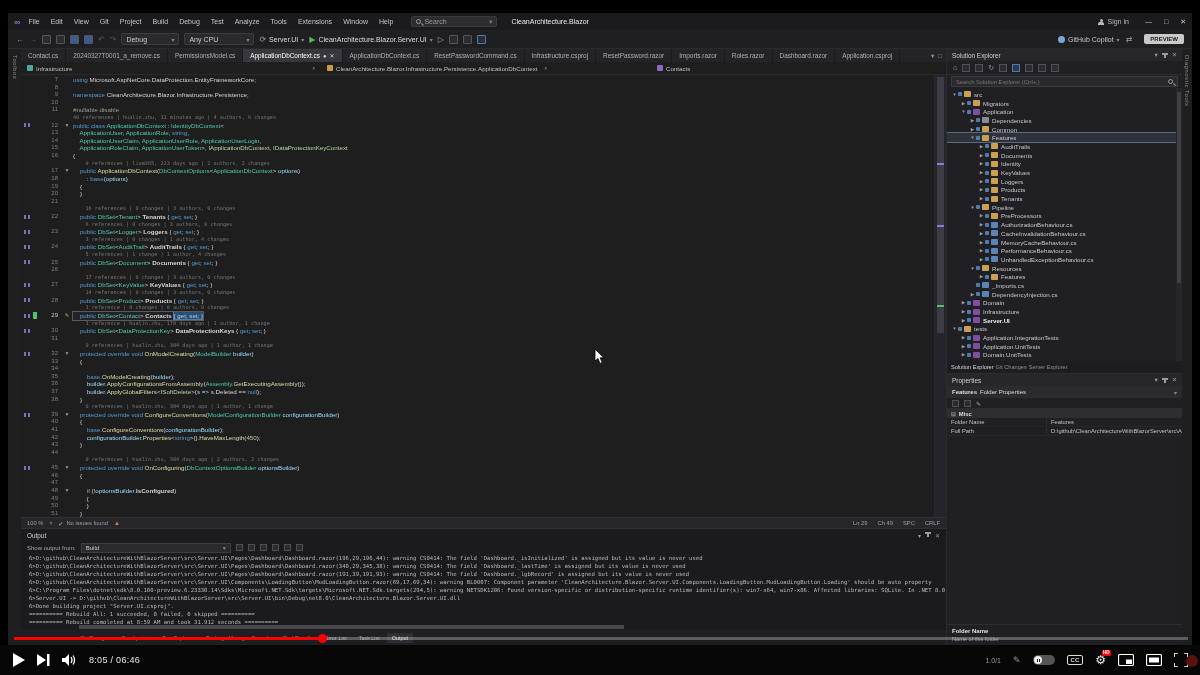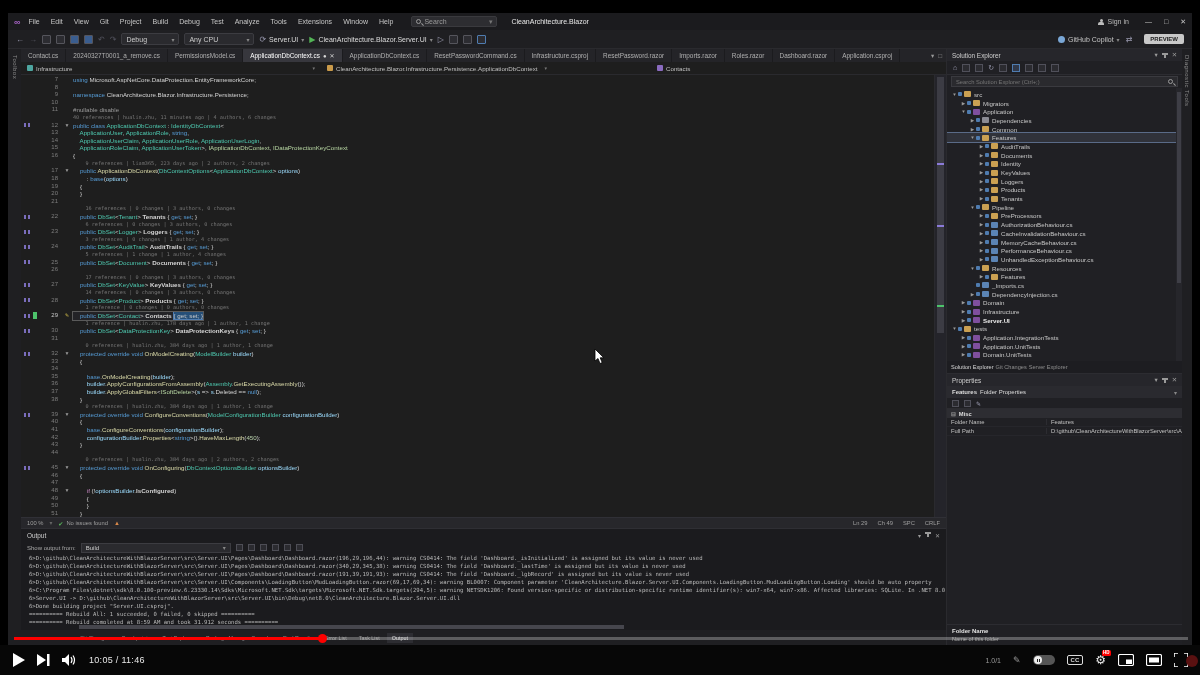--- a/index.html
+++ b/index.html
@@ -1089,21 +1089,21 @@
         </svg>
       <svg width="13" height="12" viewBox="0 0 13 12">
           <path d="M0 0 L9 6 L0 12 Z" fill="#fff"></path>
           <rect x="10" y="0" width="2.5" height="12" fill="#fff"></rect>
         </svg>
       <svg width="15" height="12" viewBox="0 0 15 12">
           <path d="M0 4 L3 4 L7 0 L7 12 L3 8 L0 8 Z" fill="#fff"></path>
           <path d="M9 3 Q11 6 9 9" stroke="#fff" stroke-width="1.2" fill="none"></path>
           <path d="M11 1.5 Q14 6 11 10.5" stroke="#fff" stroke-width="1.2" fill="none"></path>
         </svg>
-      <span class="yt-time">10:05 / 11:46</span>
+      <span class="yt-time">8:05 / 06:46</span>
     </div>
     <div class="yt-right">
       <span class="yt-dim">1.0/1</span>
       <span class="yt-dim" style="font-size:9px;">✎</span>
       <div class="autoplay">
           <i></i>
         </div>
       <span class="ccbox">CC</span>
       <div class="gearwrap">
         <span>⚙</span>

